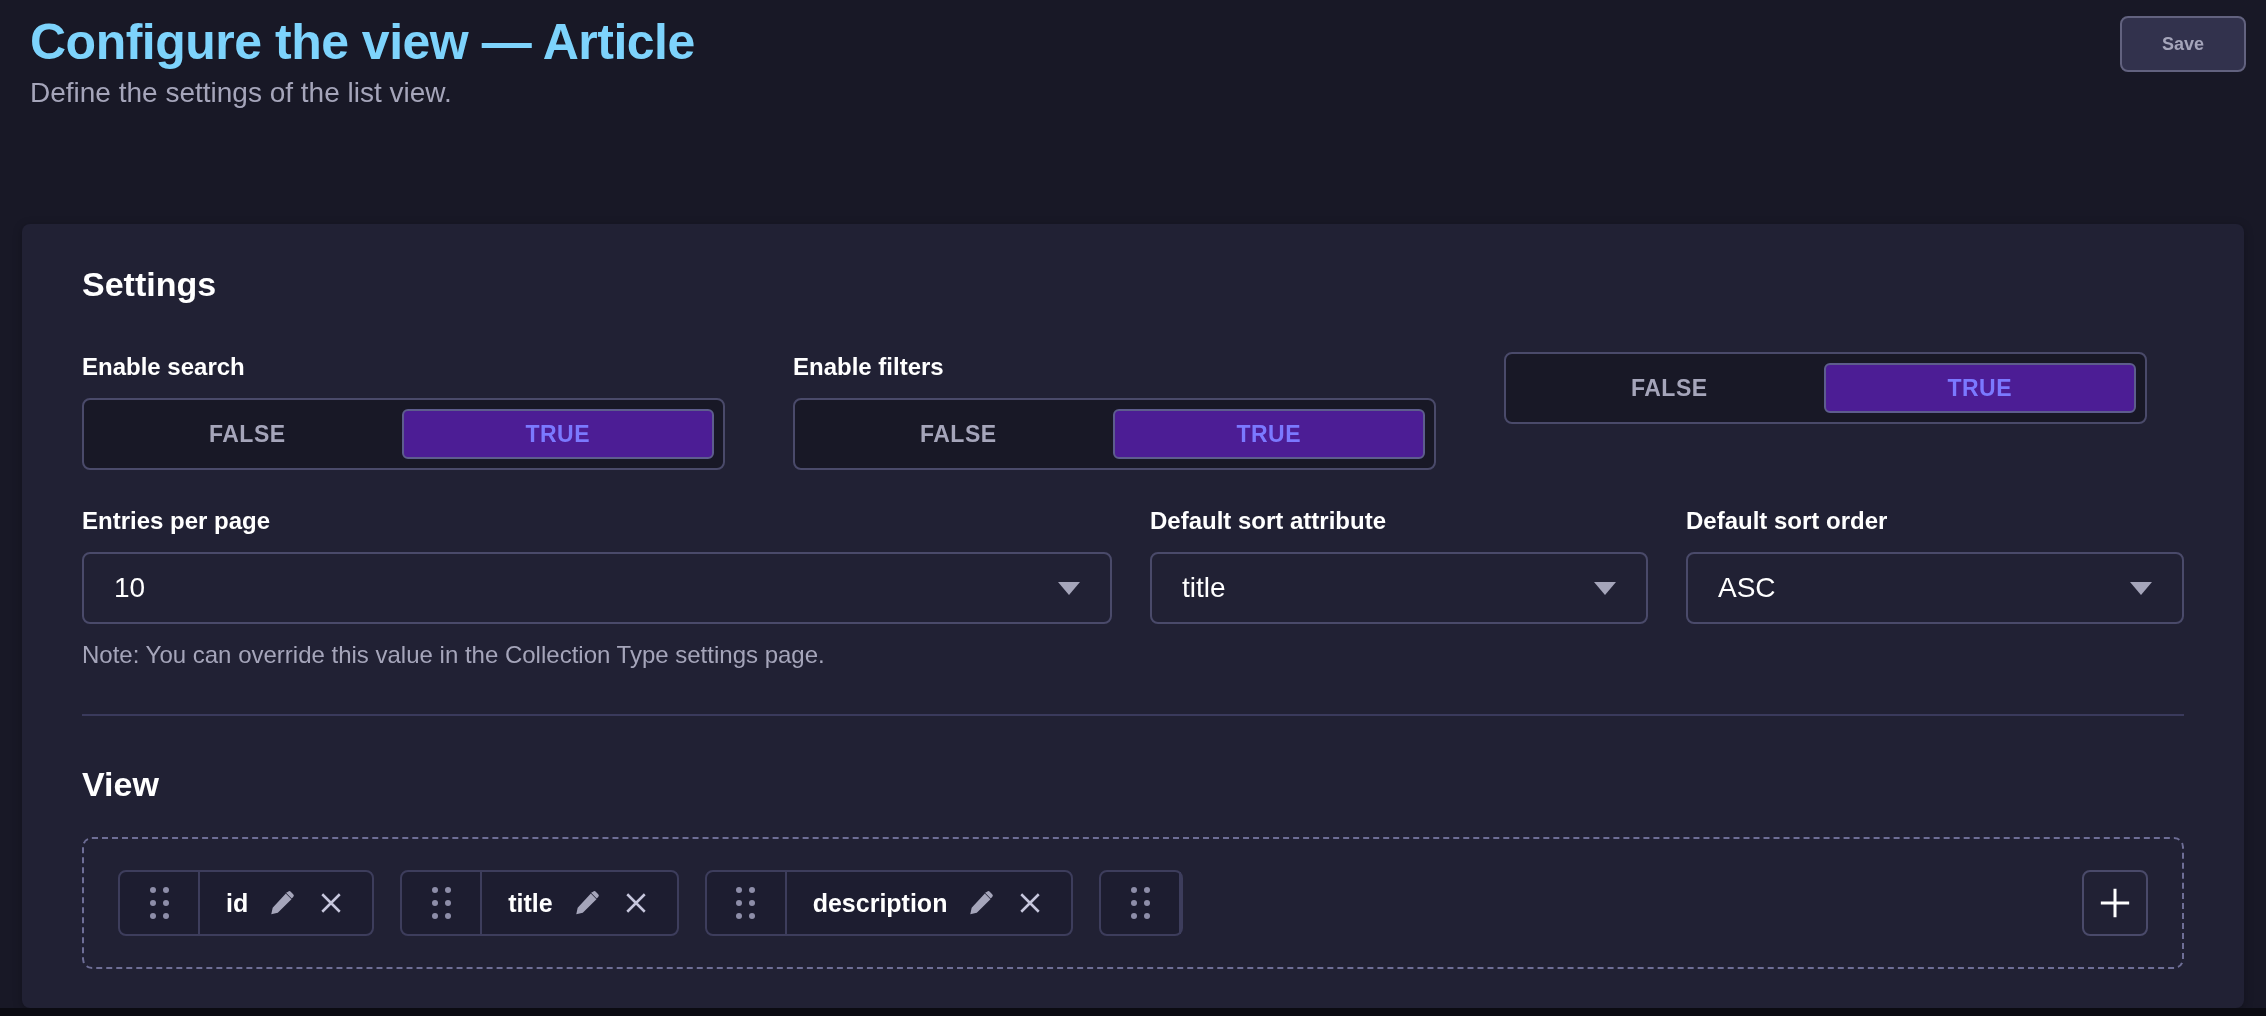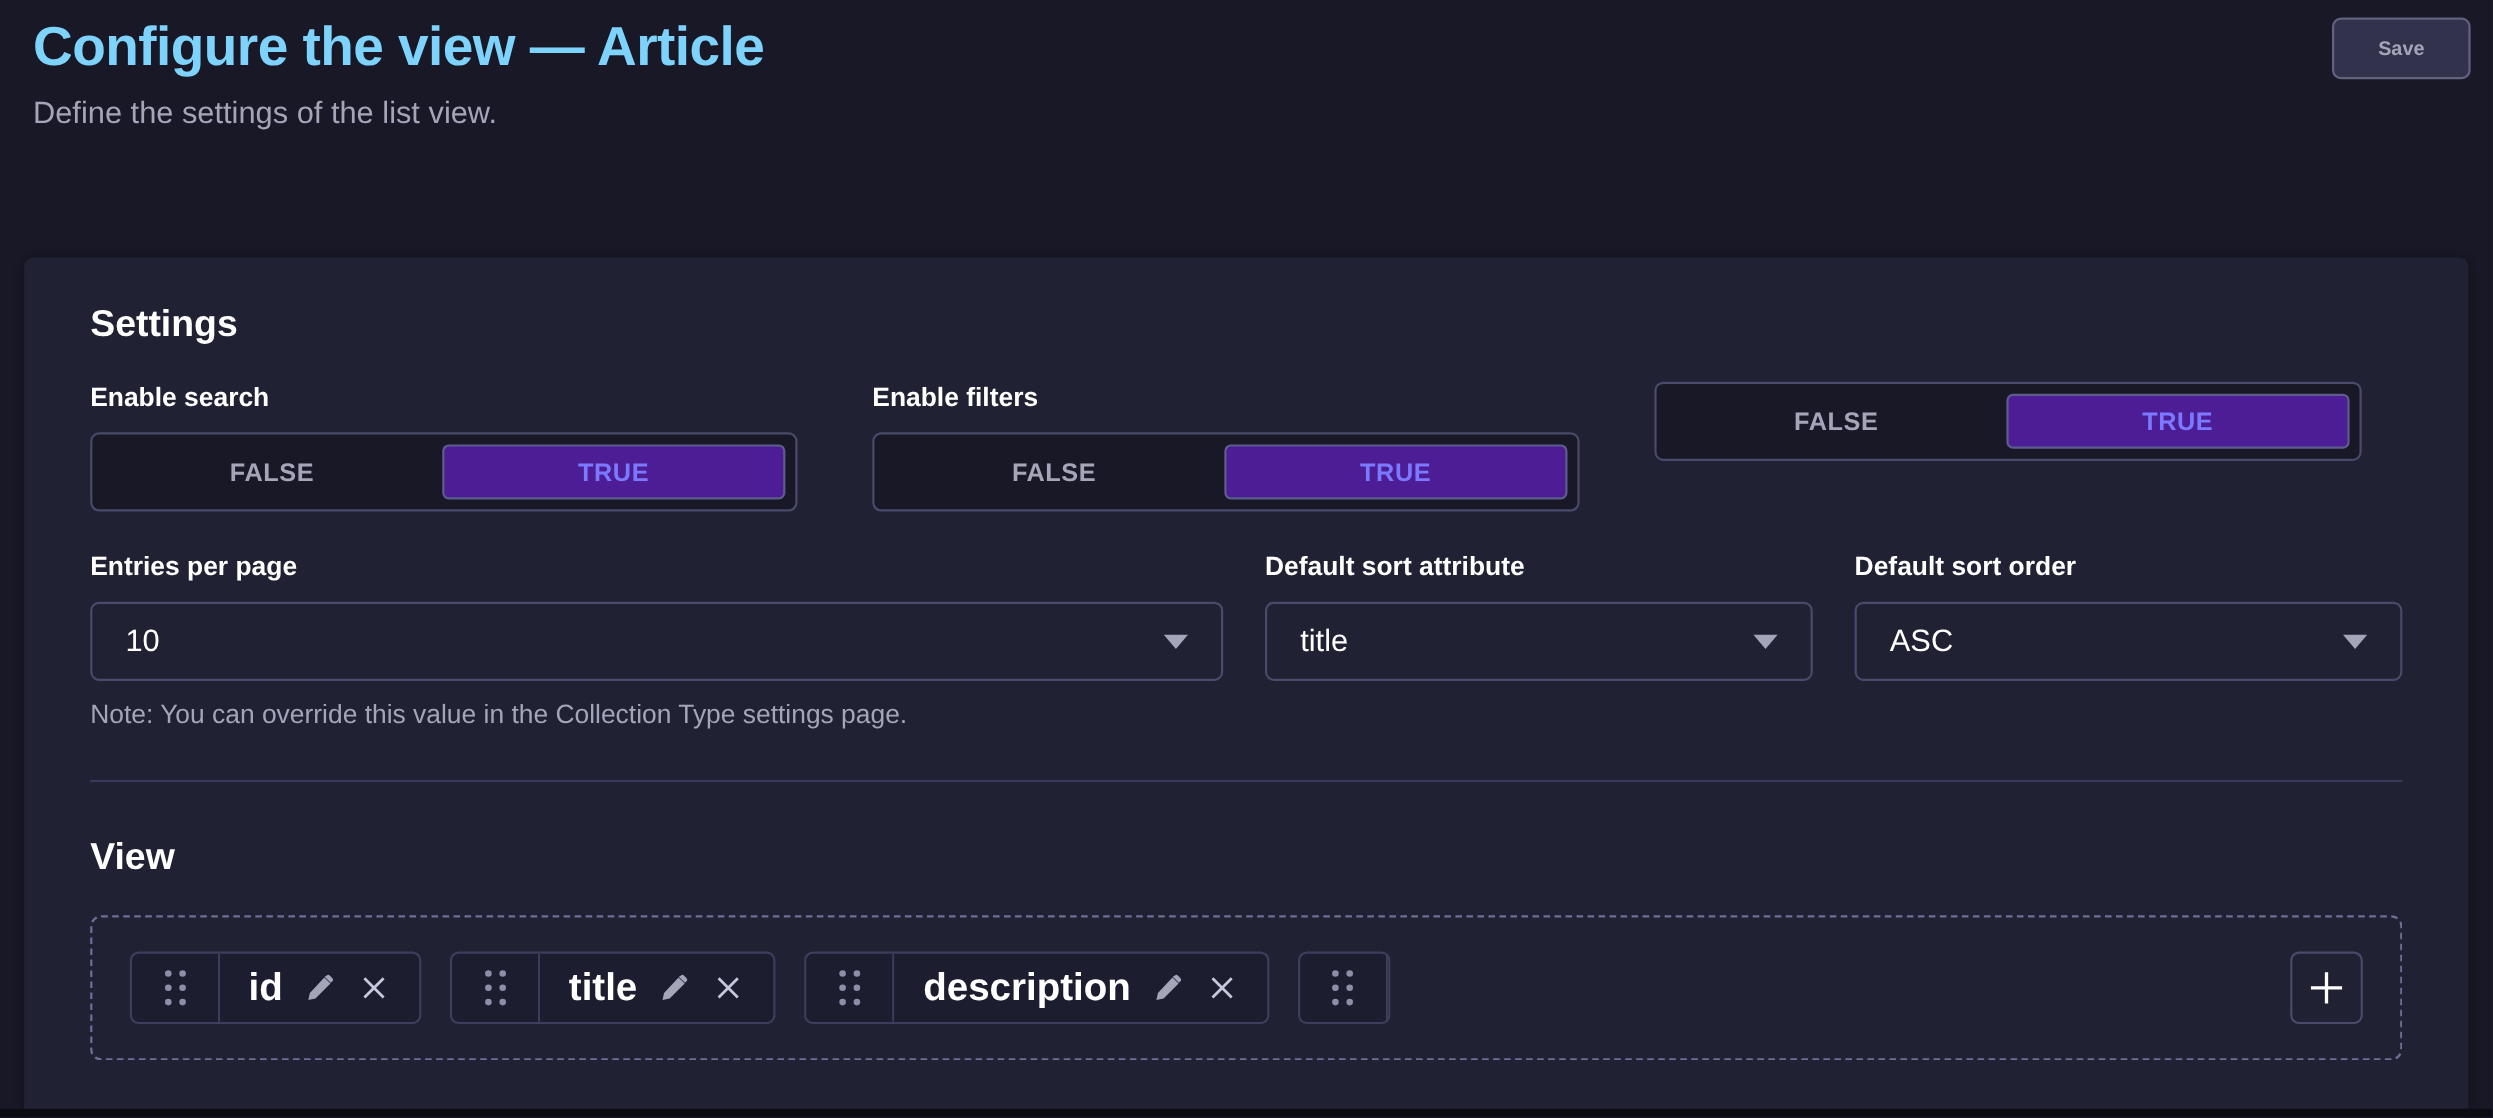--- a/index.html
+++ b/index.html
@@ -12,21 +12,21 @@
     color: #ffffff;
   }
 
   
   .header { position: relative; padding: 14px 30px 0 30px; }
   .page-title {
     font-size: 50px; line-height: 56px; font-weight: 700;
     color: #7dd3fc; letter-spacing: -0.5px;
   }
   .page-subtitle {
-    font-size: 28px; line-height: 34px; color: #a5a5ba; margin-top: 16px;
+    font-size: 28px; line-height: 34px; color: #a5a5ba; margin-top: 6px;
   }
   .save-btn {
     position: absolute; top: 16px; right: 20px;
     width: 126px; height: 56px;
     background: #32324d;
     border: 2px solid #62627f;
     border-radius: 8px;
     color: #a5a5ba;
     font-size: 18px; font-weight: 600;
     font-family: inherit;
@@ -39,21 +39,21 @@
     margin: 114px 22px 0 22px;
     height: 784px;
     background: #212134;
     border-radius: 8px;
     padding: 40px 60px 52px 60px;
     box-shadow: 0 2px 10px rgba(0,0,0,0.25);
   }
   .section-heading {
     font-size: 34px; line-height: 41px; font-weight: 600; color: #ffffff;
   }
-  .section-heading.settings { margin: 0 0 32px 0; }
+  .section-heading.settings { margin: 0 0 47px 0; }
   .section-heading.view { margin: 48px 0 32px 0; }
 
   .field-label {
     display: block;
     font-size: 24px; line-height: 30px; font-weight: 600;
     color: #ffffff; margin-bottom: 16px;
   }
 
   
   .toggles-row {
@@ -149,21 +149,21 @@
     width: 6px; height: 6px; border-radius: 50%;
     background: #8e8ea9;
     box-shadow: 13px 0 0 #8e8ea9,
                 0 13px 0 #8e8ea9, 13px 13px 0 #8e8ea9,
                 0 26px 0 #8e8ea9, 13px 26px 0 #8e8ea9;
   }
   .chip-body {
     display: flex; align-items: center; gap: 20px;
     padding: 0 26px;
   }
-  .chip-name { font-size: 35px; font-weight: 600; color: #ffffff; }
+  .chip-name { font-size: 25px; font-weight: 600; color: #ffffff; }
   .icon-btn {
     background: none; border: none; padding: 0;
     display: flex; align-items: center; justify-content: center;
     cursor: pointer;
   }
   .add-btn {
     margin-left: auto;
     width: 66px; height: 66px;
     background: transparent;
     border: 2px solid #4a4a6a;

